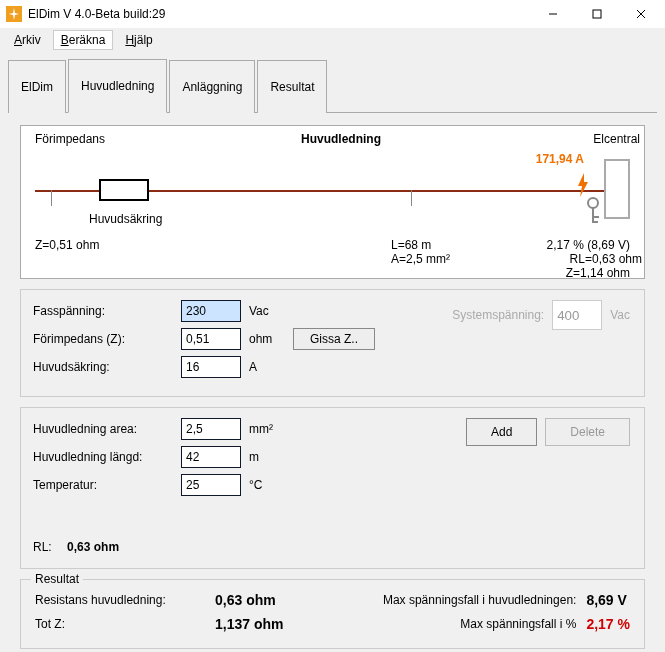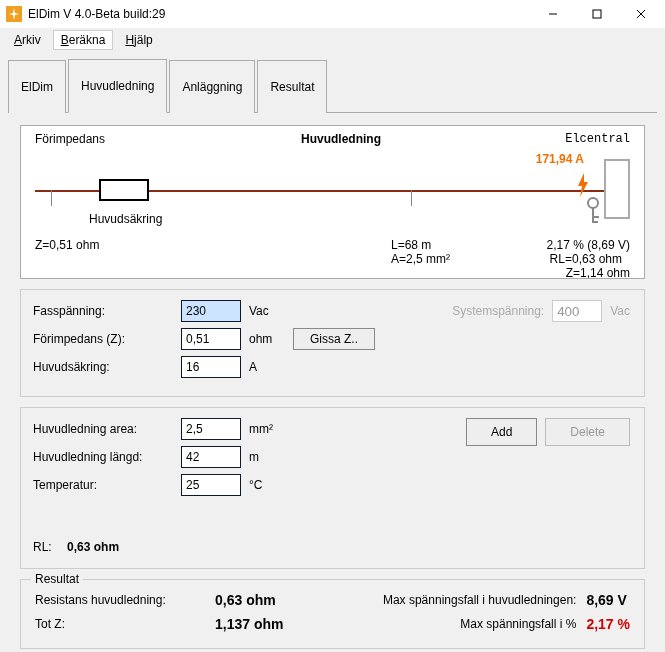--- a/index.html
+++ b/index.html
@@ -156,21 +156,21 @@
   .btn {
     border: 1px solid #888;
     background: #eee;
     padding: 3px 16px;
     cursor: default;
     font-size: 12px;
   }
   .btn.big { padding: 6px 24px; }
   .btn.disabled { color: #999; border-color: #bbb; }
   .sys-row { position: absolute; right: 14px; top: 10px; display:flex; align-items:center; gap:8px; color:#aaa; }
-  .sys-row input { color:#999; background:#fff; border:1px solid #ccc; width:50px; height:22px; padding:0 4px;}
+  .sys-row input { color:#999; background:#fff; border:1px solid #ccc; width:50px; height:30px; padding:0 4px;}
   .rightbtns { position: absolute; right: 14px; top: 10px; display:flex; flex-direction:row; gap:8px; }
   .rl-line { margin-top: 44px; font-size: 12px;}
   .rl-line .rlval { font-weight: bold; margin-left: 12px;}
   .resultat {
     border: 1px solid #ccc;
     padding: 12px 14px 16px 14px;
     position: relative;
   }
   .resultat .legend {
     position: absolute;
@@ -231,21 +231,21 @@
   <div class="tab">Anläggning</div>
   <div class="tab">Resultat</div>
 </div>
 <div class="tabline"></div>
 
 <div class="content">
 
   <div class="diagram-box">
     <span class="dlabel" style="left:14px; top:6px;">Förimpedans</span>
     <span class="dlabel" style="left:280px; top:6px; font-weight:bold;">Huvudledning</span>
-    <span class="dlabel" style="right:14px; top:6px;font-family:Liberation Mono, monospace;">Elcentral</span>
+    <span class="dlabel" style="right:4px; top:6px;">Elcentral</span>
 
     <span class="current-label">171,94 A</span>
 
     <div class="main-line"></div>
     <div class="tick" style="left:30px;"></div>
     <div class="fuse-box"></div>
     <div class="tick" style="left:390px;"></div>
 
     <span class="bolt">
       <svg width="14" height="24" viewBox="0 0 14 24">
@@ -261,21 +261,21 @@
         <line x1="9" y1="20" x2="15" y2="20" stroke="#888" stroke-width="2"></line>
         <line x1="9" y1="25" x2="14" y2="25" stroke="#888" stroke-width="2"></line>
       </svg>
     </span>
 
     <span class="dlabel" style="left:68px; top:86px;">Huvudsäkring</span>
     <span class="dlabel" style="left:14px; top:112px;">Z=0,51 ohm</span>
     <span class="dlabel" style="left:370px; top:112px;">L=68 m</span>
     <span class="dlabel" style="left:370px; top:126px;">A=2,5 mm²</span>
     <span class="dlabel" style="right:14px; top:112px;">2,17 % (8,69 V)</span>
-    <span class="dlabel" style="right:22px; top:126px;">RL=0,63 ohm</span>
+    <span class="dlabel" style="right:2px; top:126px;">RL=0,63 ohm</span>
     <span class="dlabel" style="right:14px; top:140px;">Z=1,14 ohm</span>
   </div>
 
   <div class="group">
     <div class="row">
       <label class="fld">Fasspänning:</label>
       <input class="val highlight" value="230" style="">
       <span class="unit">Vac</span>
     </div>
     <div class="row">

